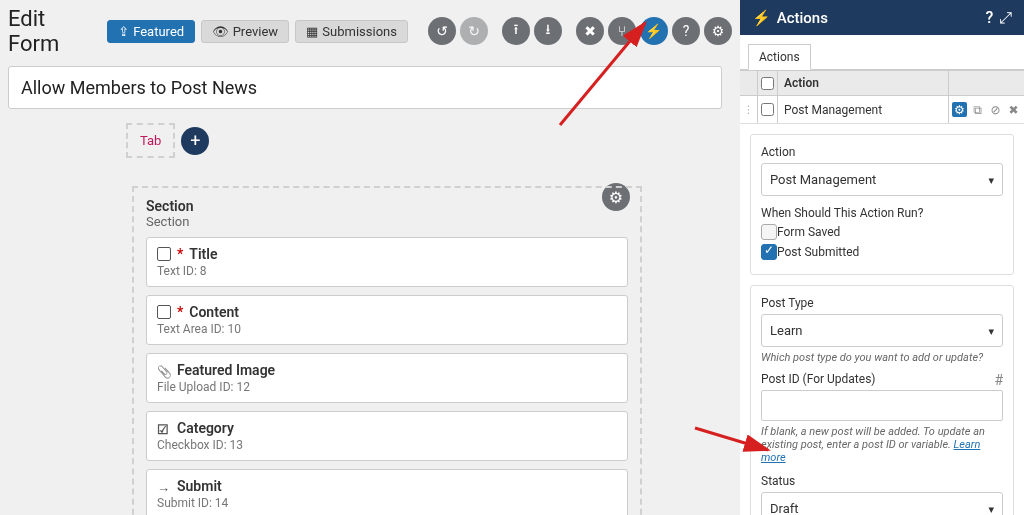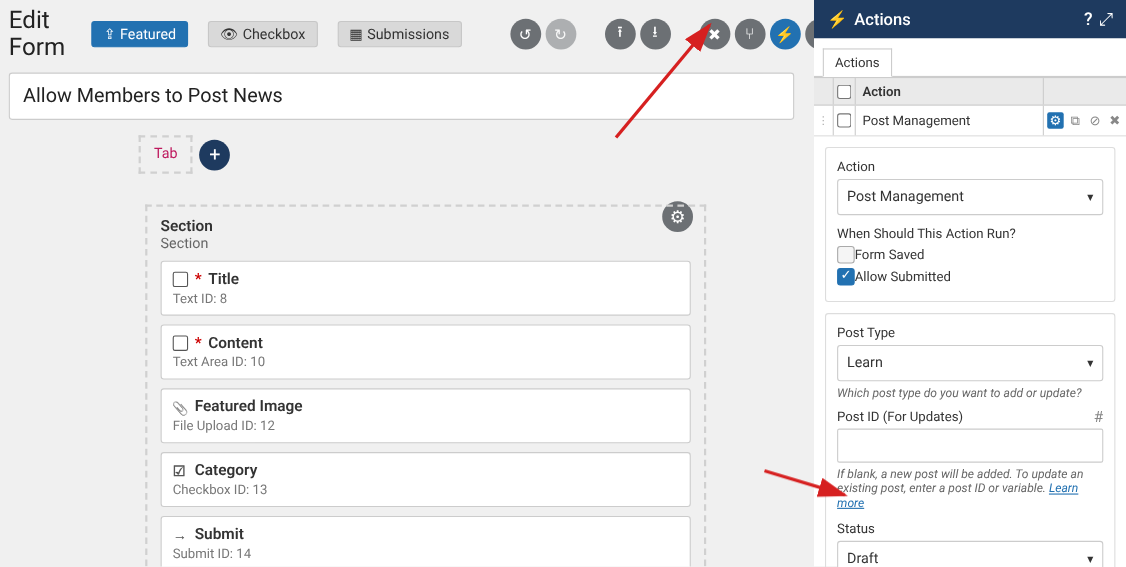--- a/index.html
+++ b/index.html
@@ -1,21 +1,21 @@
 <!DOCTYPE html>
 <html><head>
 <meta charset="utf-8">
 <style>
   * { box-sizing: border-box; margin: 0; padding: 0; font-family: -apple-system, BlinkMacSystemFont, "Segoe UI", Roboto, sans-serif; }
   body { background: #f0f0f0; width: 1024px; height: 515px; overflow: hidden; position: relative; }
 
   
   .main { position: absolute; left: 0; top: 0; width: 740px; height: 515px; background: #f0f0f0; padding: 6px 8px; }
 
-  .topbar { display: flex; align-items: center; gap: 18px; }
+  .topbar { display: flex; align-items: center; gap: 6px; }
   .topbar h1 { font-size: 22px; font-weight: 400; color: #222; margin-right: 6px; }
   .btn-publish { background: #2271b1; color: #fff; border: 1px solid #2271b1; padding: 3px 10px; border-radius: 3px; font-size: 13px; cursor: pointer; display: inline-flex; align-items: center; gap: 4px; }
   .btn-gray { background: #d9d9d9; color: #333; border: 1px solid #c7c7c7; padding: 3px 10px; border-radius: 3px; font-size: 13px; cursor: pointer; display: inline-flex; align-items: center; gap: 4px; }
   .spacer { flex: 1; }
   .roundbtn { width: 28px; height: 28px; border-radius: 50%; background: #6c7074; color: #fff; display: flex; align-items: center; justify-content: center; cursor: pointer; font-size: 14px; }
   .roundbtn.blue { background: #2271b1; }
   .roundgroup { display: flex; gap: 4px; margin-left: 8px; }
 
   .form-title-input { width: calc(100% - 10px); margin-top: 10px; background: #fff; border: 1px solid #ccc; border-radius: 3px; padding: 10px 12px; font-size: 18px; color: #222; }
 
@@ -85,21 +85,21 @@
 
 <div class="main">
   <div class="topbar">
     <h1>Edit Form</h1>
     <button class="btn-publish">
       <span>⇪</span>
       <span>Featured</span>
     </button>
     <button class="btn-gray">
       <span>👁</span>
-      <span>Checkbox</span>
+      <span>Preview</span>
     </button>
     <button class="btn-gray">
       <span>▦</span>
       <span>Submissions</span>
     </button>
     <span class="spacer"></span>
     <div class="roundgroup">
       <div class="roundbtn">
           <span>↺</span>
         </div>
@@ -241,21 +241,21 @@
       </div>
 
       <div style="margin-top:10px">
         <label class="lbl">When Should This Action Run?</label>
         <div class="chkrow">
           <div class="chkbox"></div>
           <span>Form Saved</span>
         </div>
         <div class="chkrow">
           <div class="chkbox checked"></div>
-          <span>Allow Submitted</span>
+          <span>Post Submitted</span>
         </div>
       </div>
     </div>
 
     <div class="panel-section">
       <label class="lbl">Post Type</label>
       <div class="select">
         <span>Learn</span>
           <span class="caret"></span>
       </div>

